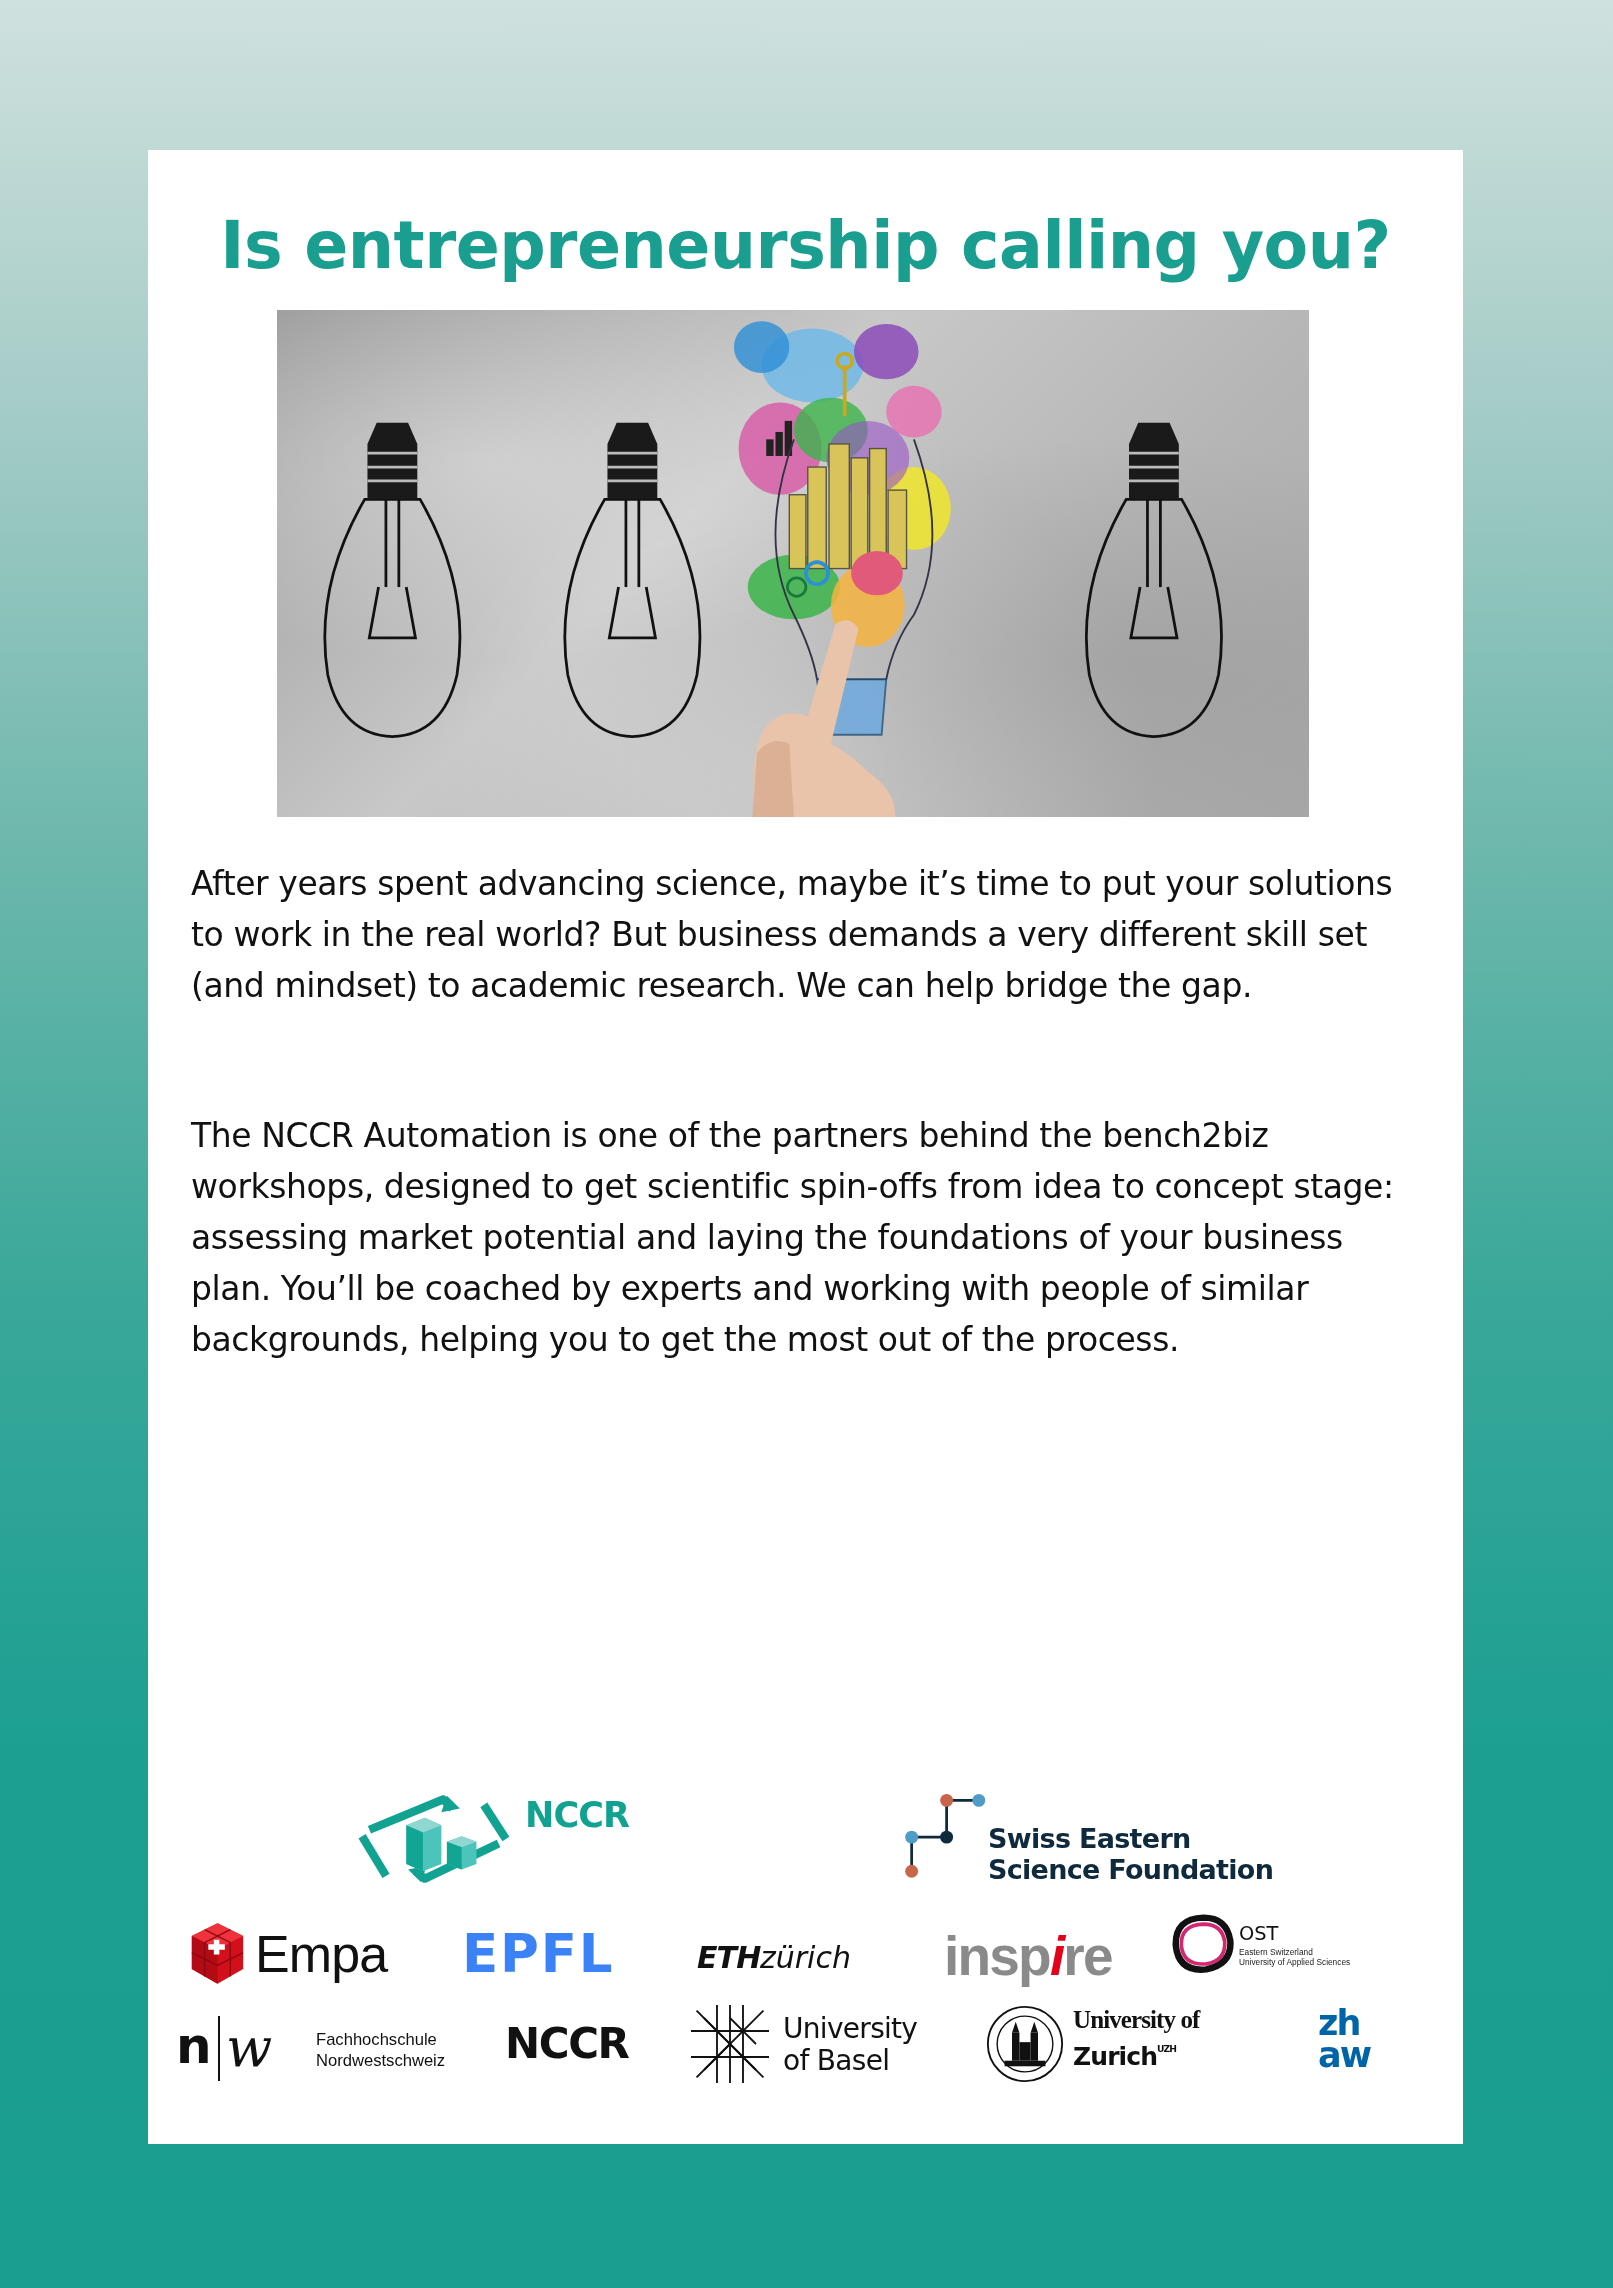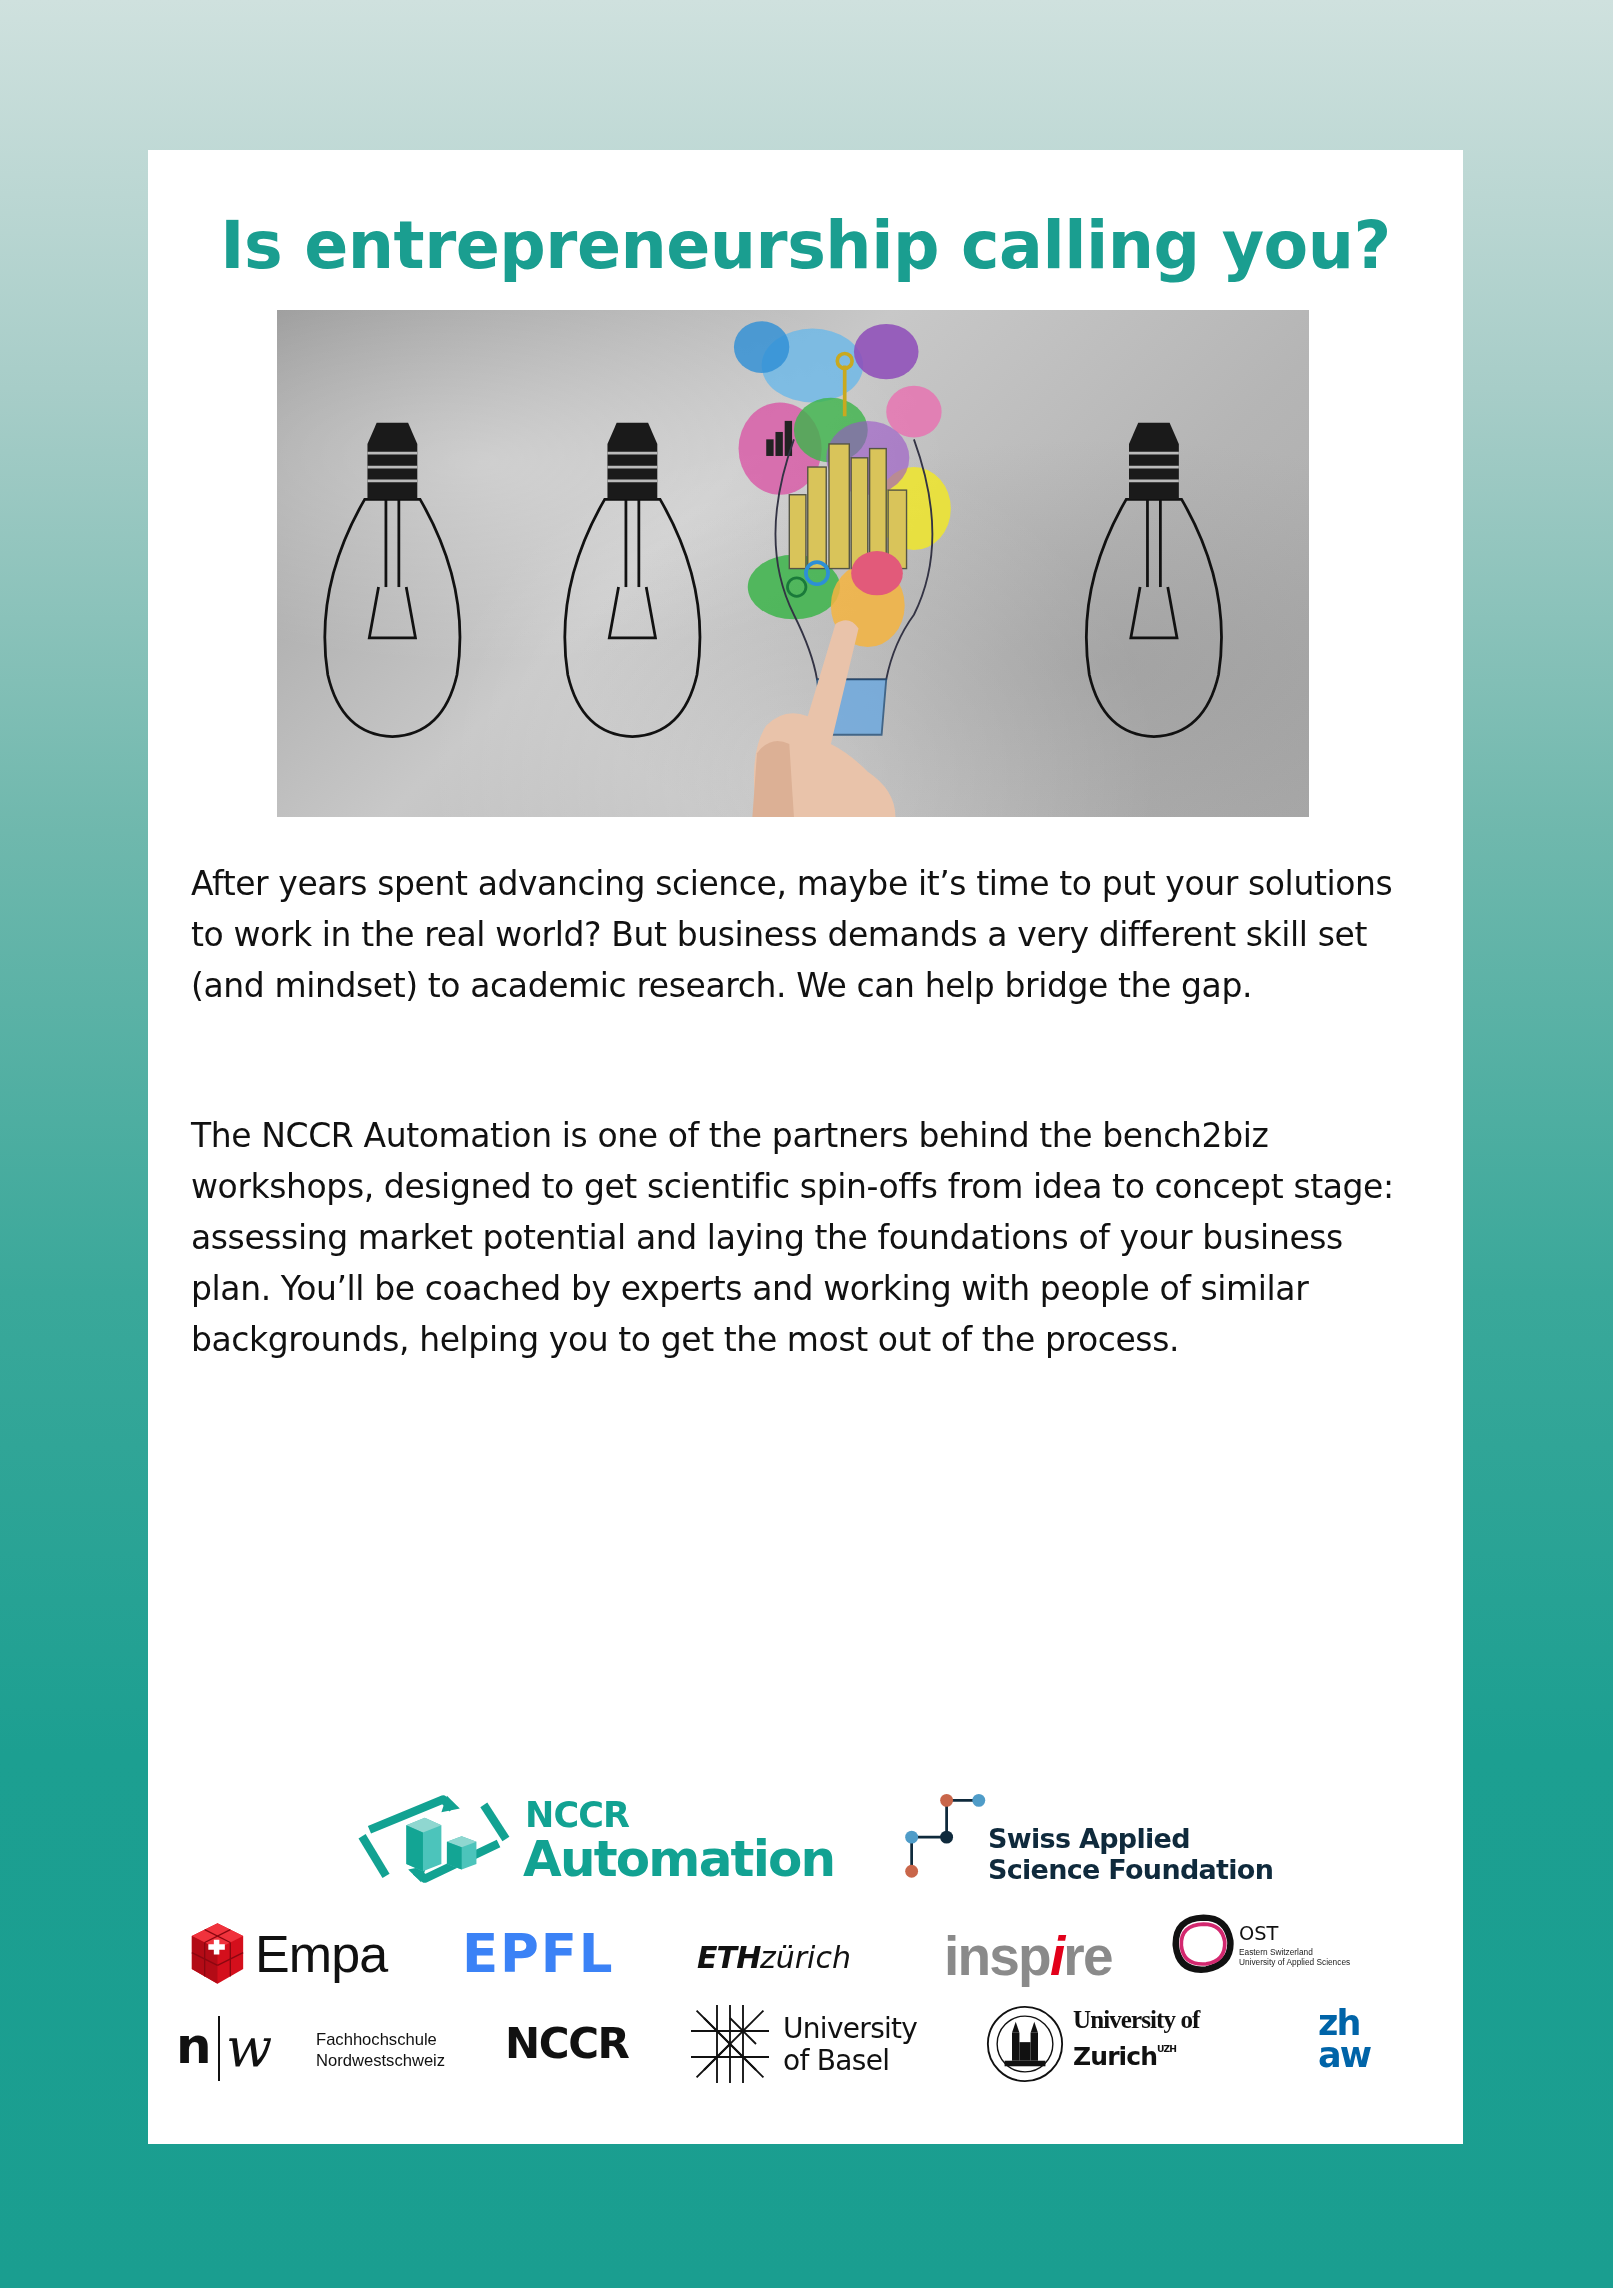--- a/index.html
+++ b/index.html
@@ -135,38 +135,37 @@
       <path d="M76 102 L62 88 L82 84 Z" fill="#12a292"></path>
       <path d="M168 55 L144 18" fill="none" stroke="#12a292" stroke-width="9"></path>
       <polygon points="60,40 80,32 98,40 98,82 78,90 60,82" fill="#4cc4bb"></polygon>
       <polygon points="60,40 80,32 98,40 78,48" fill="#8fd7d0"></polygon>
       <polygon points="60,40 78,48 78,90 60,82" fill="#13a594"></polygon>
       <polygon points="104,58 120,52 136,58 136,82 120,88 104,82" fill="#4cc4bb"></polygon>
       <polygon points="104,58 120,52 136,58 120,64" fill="#8fd7d0"></polygon>
       <polygon points="104,58 120,64 120,88 104,82" fill="#13a594"></polygon>
     </svg>
     <span class="txt" style="left:174px; top:7.4px; font-family:'DejaVu Sans',sans-serif; font-weight:bold; font-size:35px; color:#12a292; letter-spacing:-0.9px;text-align:center;">NCCR</span>
-    <span class="txt" style="left:172px; top:42px; font-family:'DejaVu Sans',sans-serif; font-weight:bold; font-size:50px; color:#12a292; letter-spacing:-1.8px;">Automation</span>
   </div>
 
   <div class="logo" style="left:748px; top:1638px; width:554px; height:102px;">
     <svg width="92" height="102" viewBox="0 0 100 110" style="position:absolute; left:0; top:0;">
       <g stroke="#0f2a3c" stroke-width="3">
         <line x1="55" y1="13" x2="90" y2="13"></line>
           <line x1="55" y1="13" x2="55" y2="53"></line>
         <line x1="17" y1="53" x2="55" y2="53"></line>
           <line x1="17" y1="53" x2="17" y2="90"></line>
       </g>
       <circle cx="55" cy="13" r="7" fill="#c9664a"></circle>
       <circle cx="90" cy="13" r="7" fill="#4f9cc8"></circle>
       <circle cx="55" cy="53" r="7" fill="#0f2a3c"></circle>
       <circle cx="17" cy="53" r="7" fill="#4f9cc8"></circle>
       <circle cx="17" cy="90" r="7" fill="#c9664a"></circle>
     </svg>
-    <span class="txt" style="left:92px; top:35px; font-family:'DejaVu Sans',sans-serif; font-weight:bold; font-size:27px; color:#0f2a3c; letter-spacing:-0.7px;">Swiss Applied</span>
+    <span class="txt" style="left:92px; top:35px; font-family:'DejaVu Sans',sans-serif; font-weight:bold; font-size:27px; color:#0f2a3c; letter-spacing:-0.7px;">Swiss Eastern</span>
     <span class="txt" style="left:92px; top:66px; font-family:'DejaVu Sans',sans-serif; font-weight:bold; font-size:27px; color:#0f2a3c; letter-spacing:-0.7px;">Science Foundation</span>
   </div>
 
   <div class="logo" style="left:42px; top:1767px; width:212px; height:69px;">
     <svg width="55" height="65" viewBox="0 0 60 70" style="position:absolute; left:0; top:3.7px;">
       <polygon points="30,2 58,16 58,52 30,68 2,52 2,16" fill="#d40f1c"></polygon>
       <polygon points="30,2 58,16 30,30 2,16" fill="#f0323c"></polygon>
       <polygon points="2,16 30,30 30,68 2,52" fill="#b30b16"></polygon>
       <g stroke="#8a0710" stroke-width="1.5" fill="none">
         <line x1="16" y1="9" x2="44" y2="23"></line>

